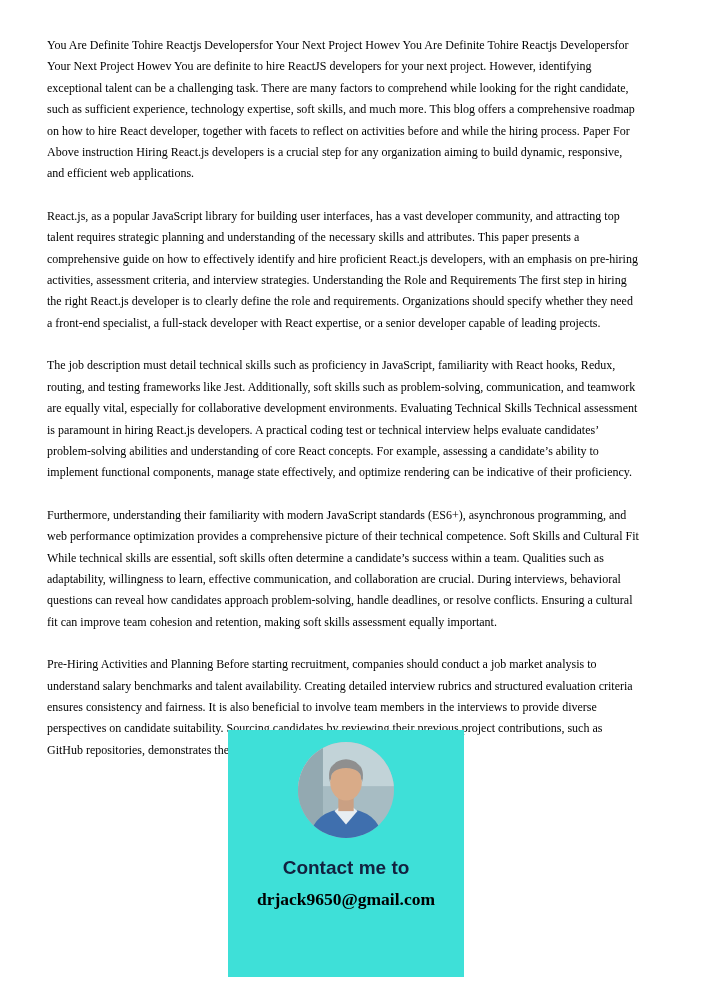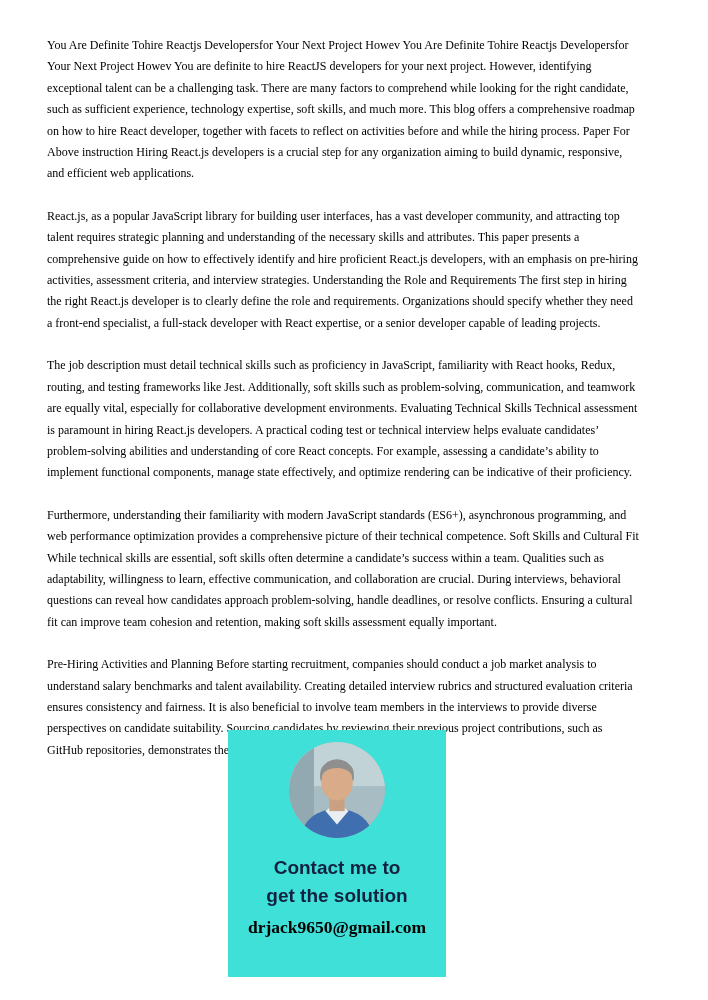--- a/index.html
+++ b/index.html
@@ -18,21 +18,21 @@
     font-size: 12px;
     line-height: 21.4px;
     color: #000000;
     text-align: left;
   }
   .text-body p { margin-bottom: 21px; }
   .contact-card {
     position: absolute;
     left: 228px;
     top: 730px;
-    width: 218px;
+    width: 236px;
     height: 247px;
     background: #3ee0d8;
     display: flex;
     flex-direction: column;
     align-items: center;
   }
   .avatar {
     margin-top: 12px;
     width: 96px;
     height: 96px;
@@ -79,15 +79,14 @@
       <path d="M12,100 Q16,72 50,69 Q84,72 88,100 Z" fill="#3f6fae"></path>
       <path d="M38,72 L50,86 L62,72 L57,68 L43,68 Z" fill="#e8eef2"></path>
       <rect x="42" y="54" width="16" height="18" fill="#caa083"></rect>
       <ellipse cx="50" cy="42" rx="16.5" ry="19" fill="#d9ab88"></ellipse>
       <path d="M32.5,42 Q31,19 50,18 Q69,19 67.5,42 Q66,27 50,27 Q34,27 32.5,42 Z" fill="#8f8f8f"></path>
       <path d="M33,38 Q31,30 36,24 L34,40 Z" fill="#8f8f8f"></path>
       <path d="M67,38 Q69,30 64,24 L66,40 Z" fill="#8f8f8f"></path>
     </svg>
   </div>
   <div class="contact-line first">Contact me to</div>
-  <div class="contact-line">get the solution</div>
   <div class="email">drjack9650@gmail.com</div>
 </div>
 
 </body></html>

